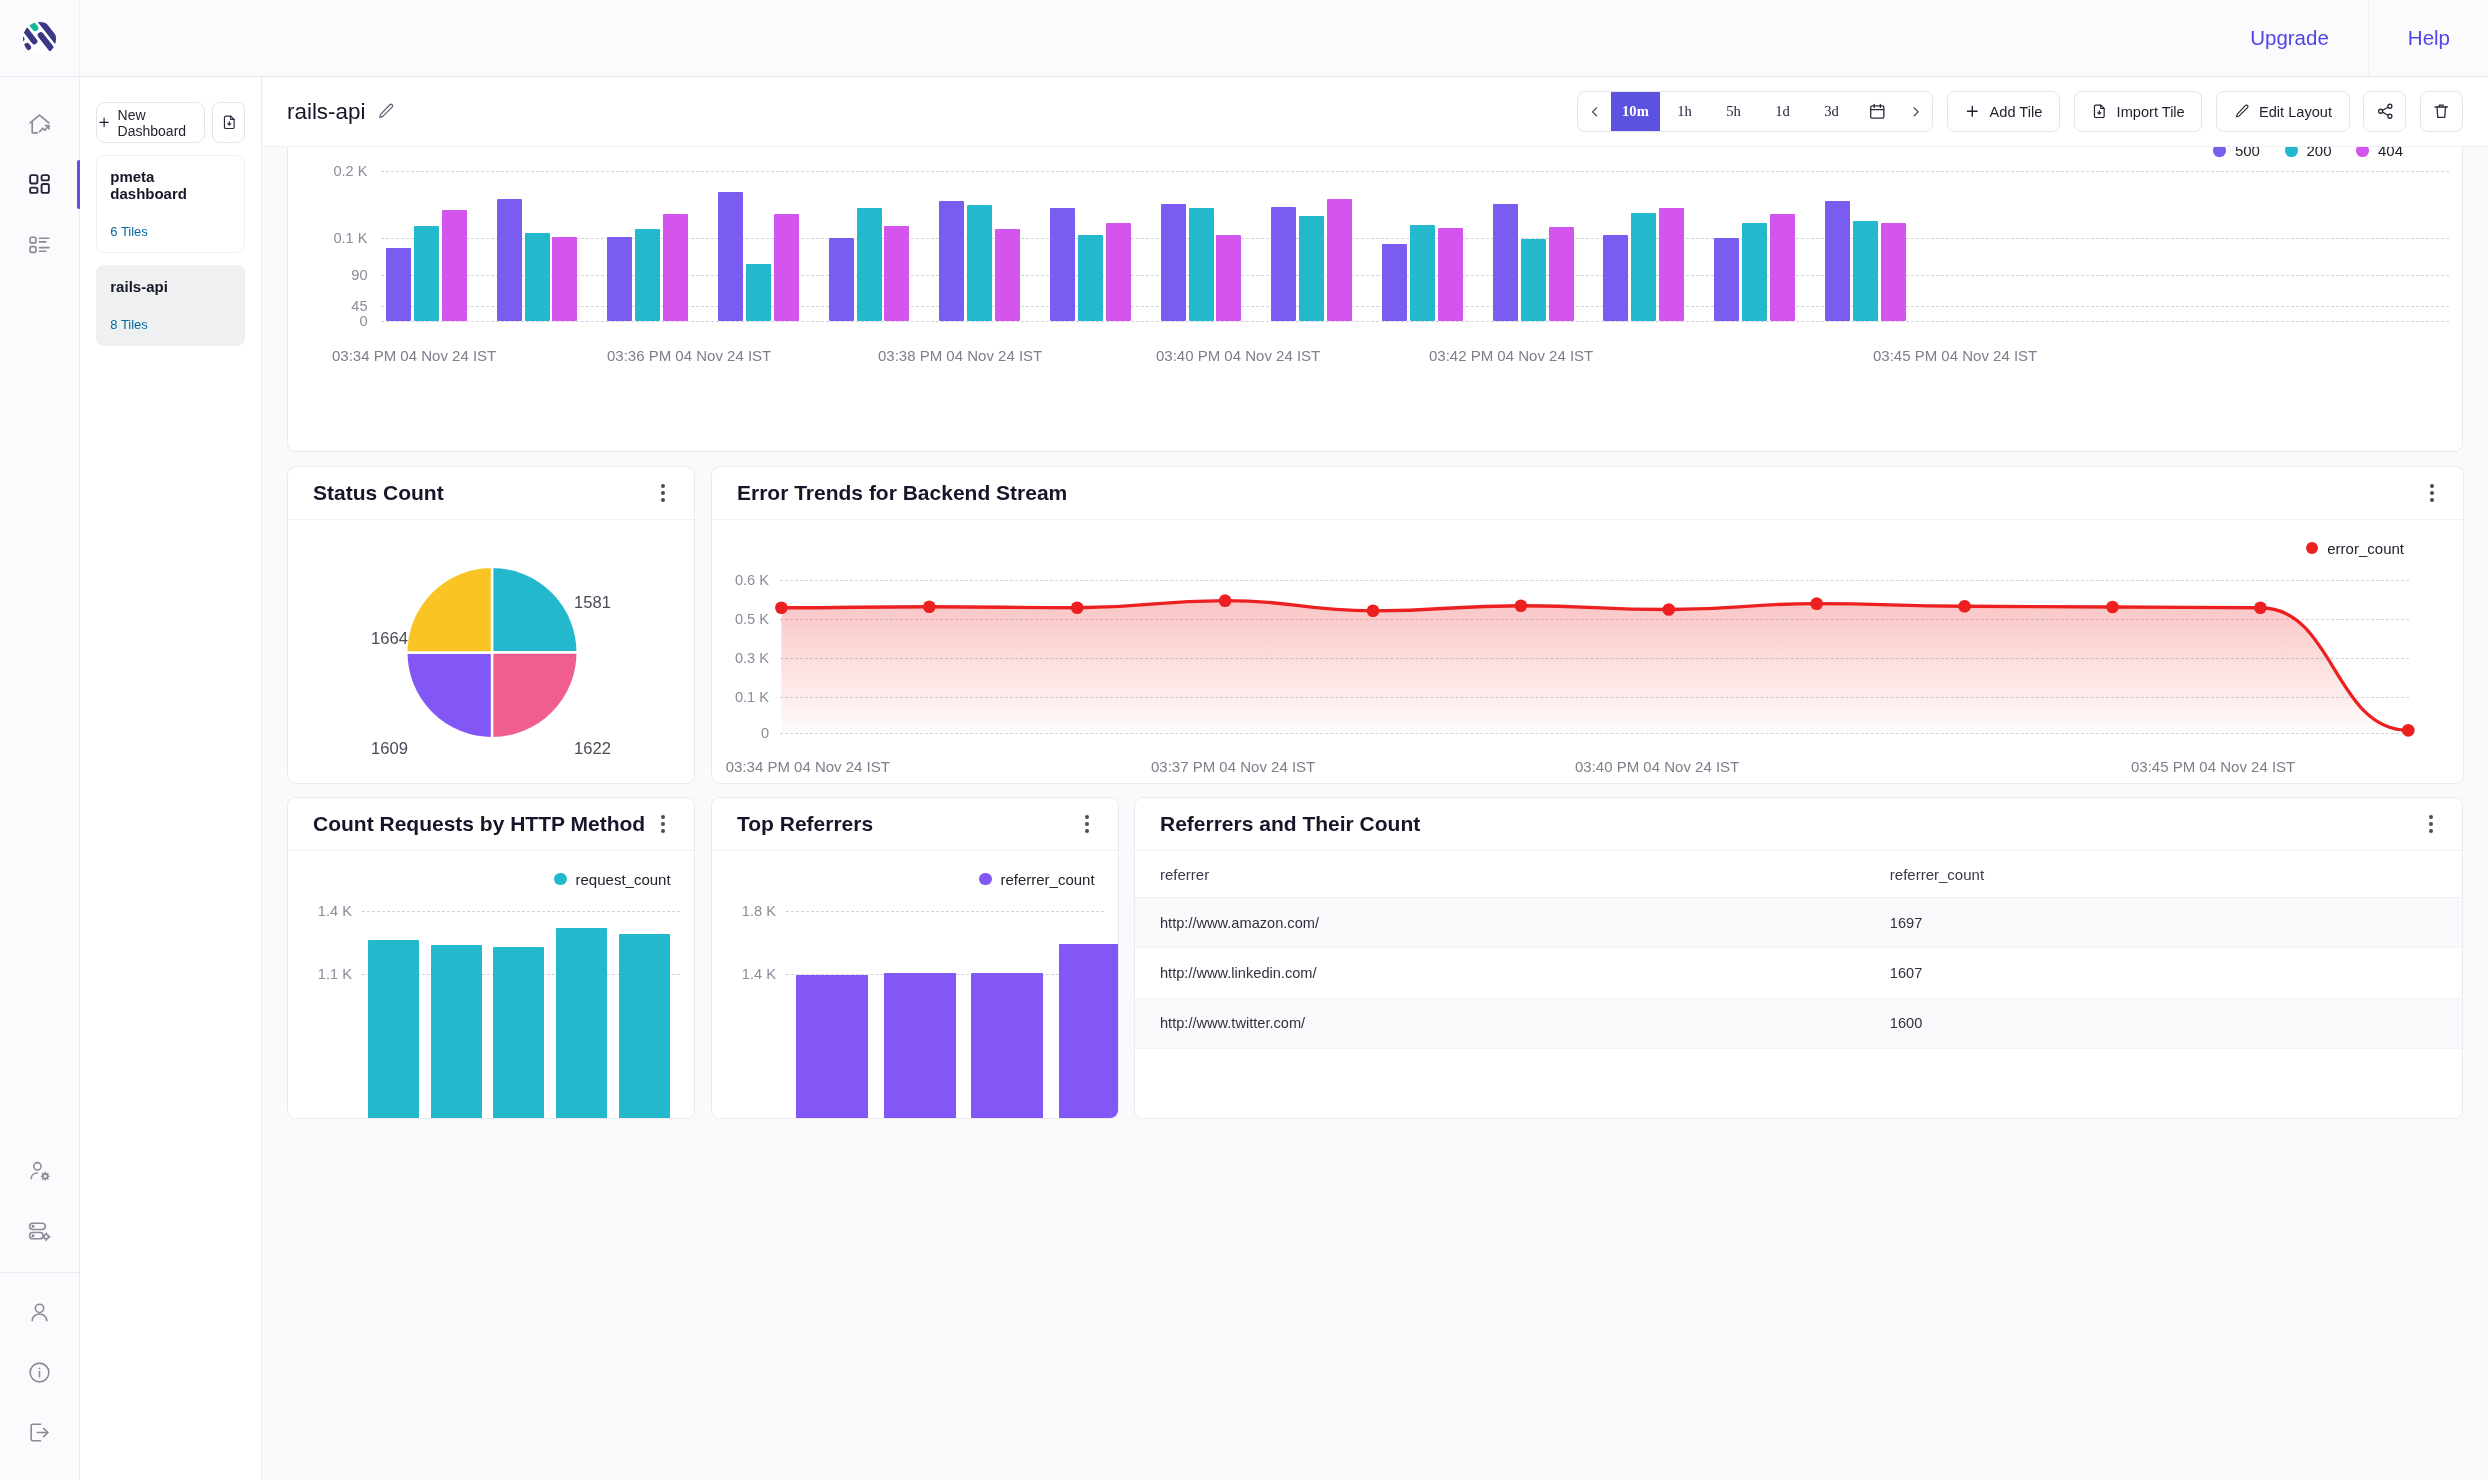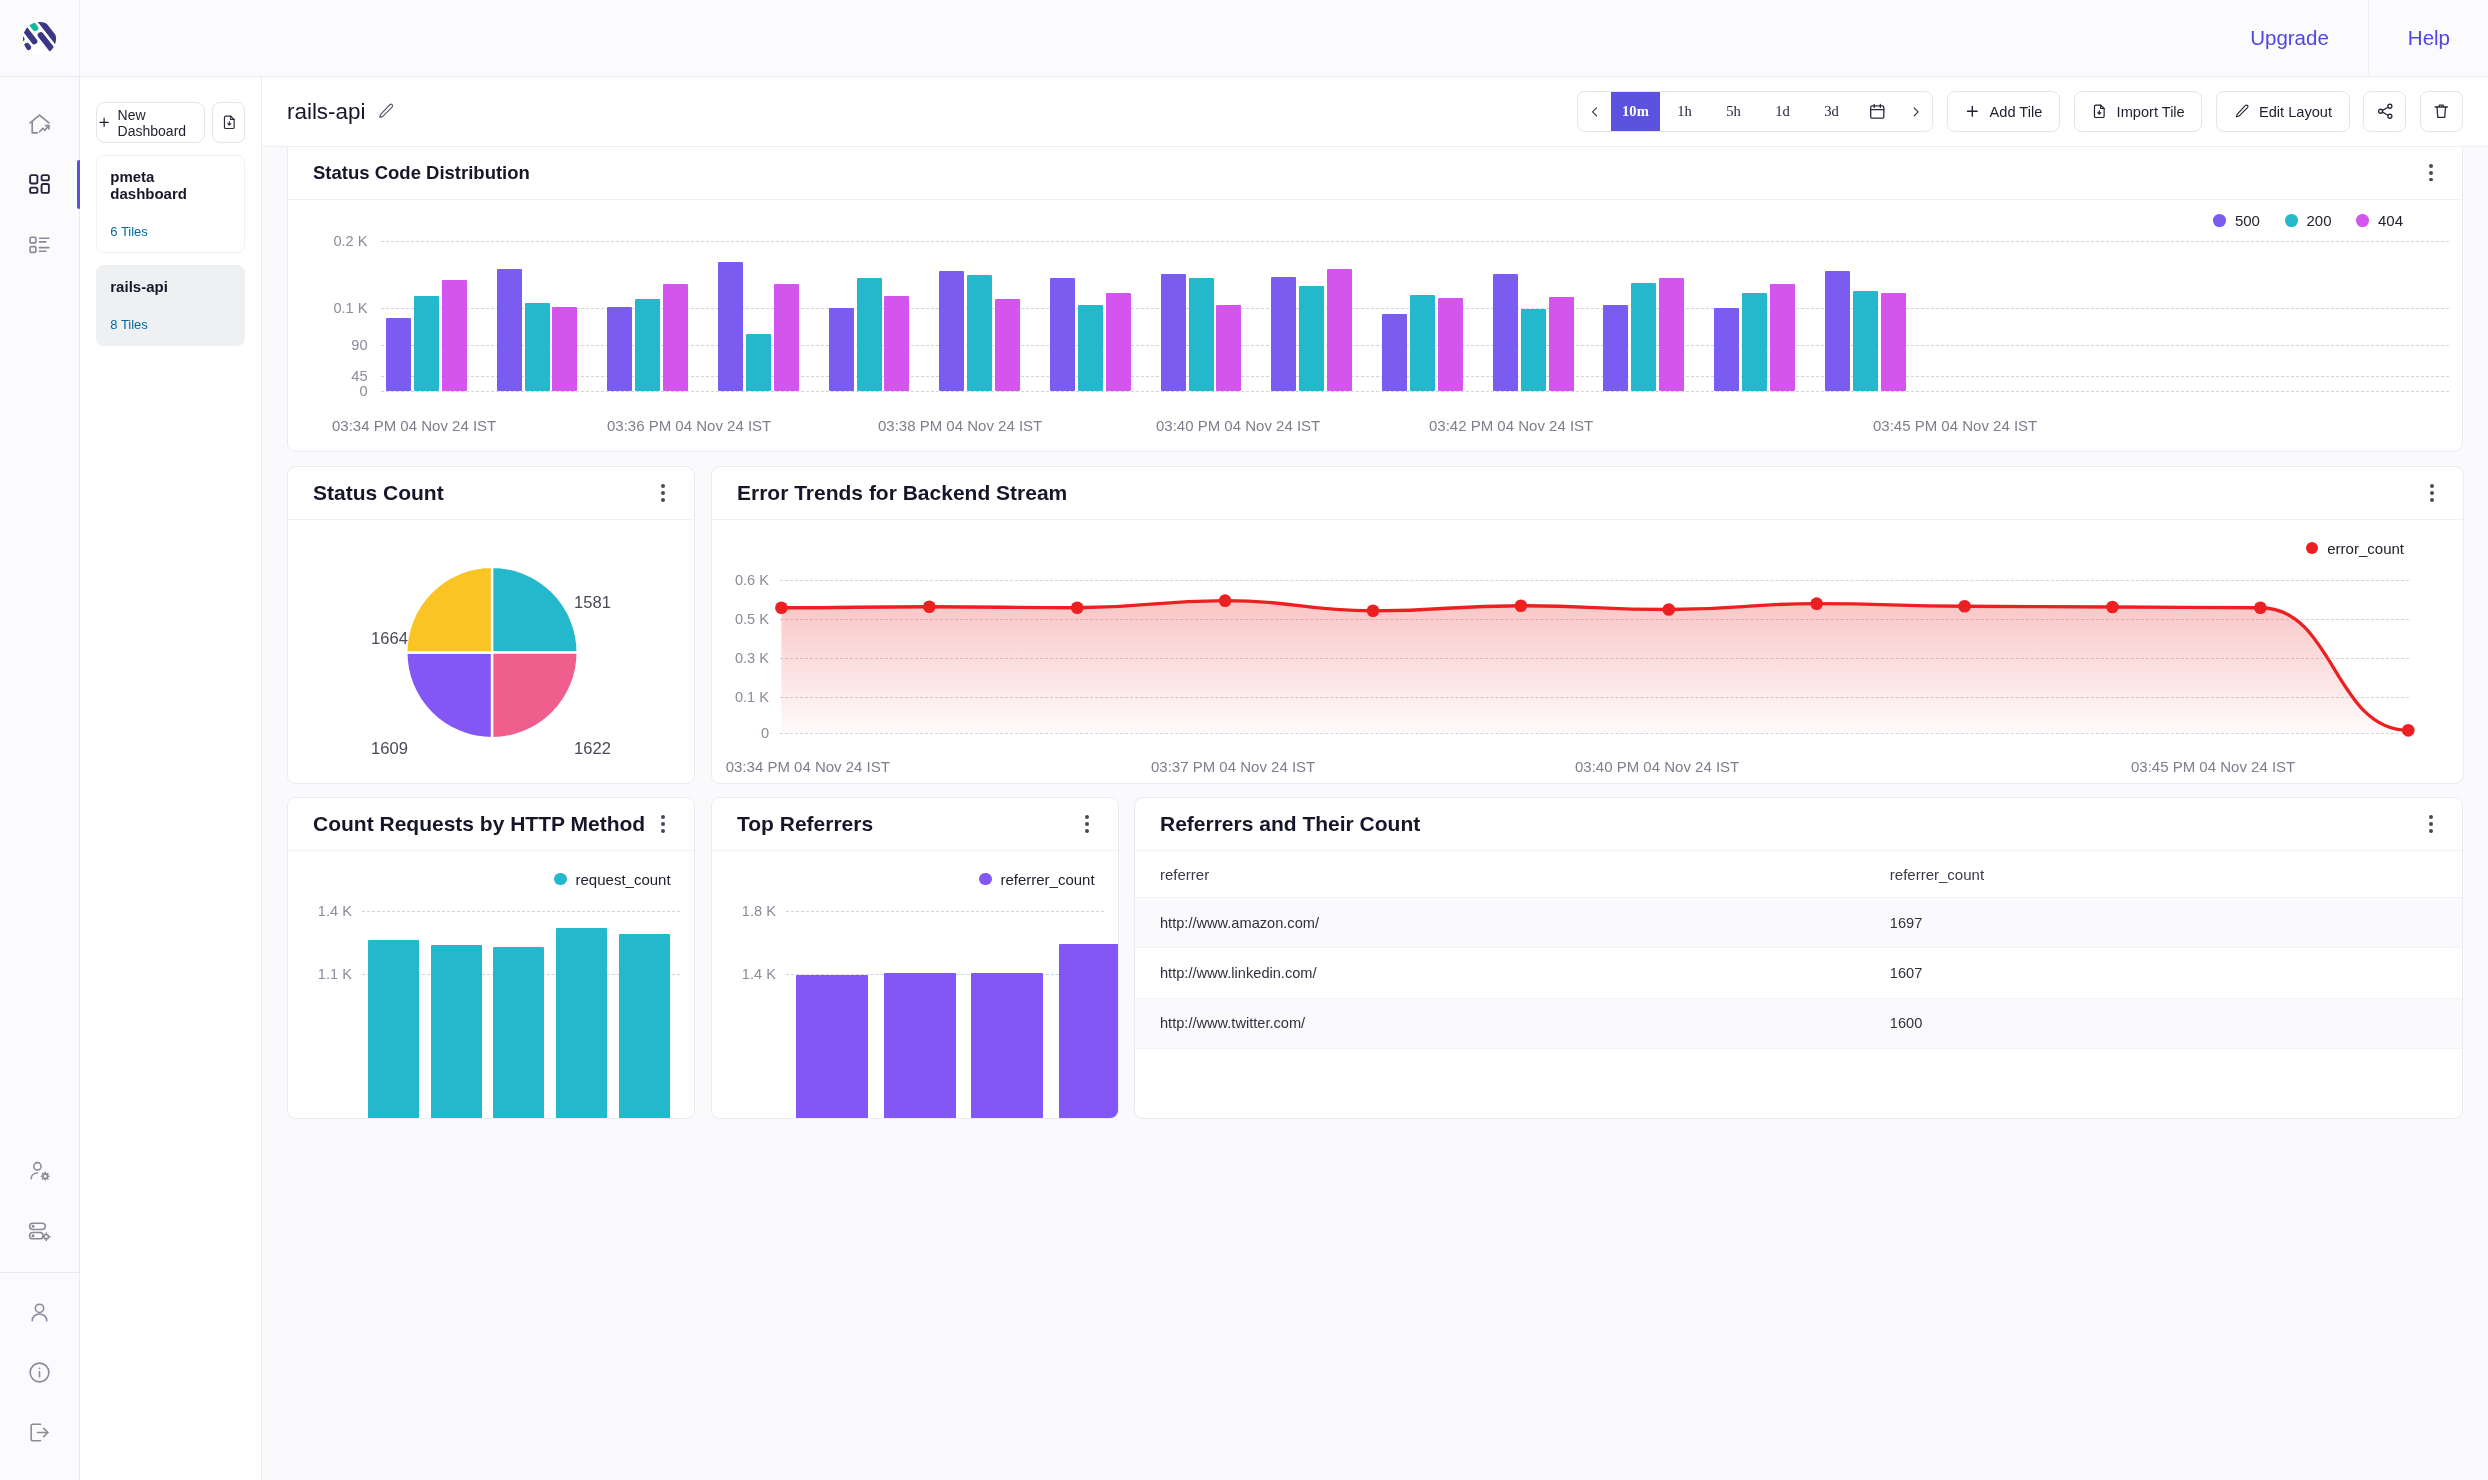--- a/index.html
+++ b/index.html
@@ -370,28 +370,20 @@
           <path d="M4 6.5h16M9.5 6.5V4h5v2.5"></path>
             <path d="M6.5 6.5 7.5 20h9l1-13.5"></path>
         </svg>
       </div>
     </div>
   </div>
 
   <div class="canvas">
 
     <div class="tile" style="left:25px; top:-17.6px; width:2176px; height:323px;">
-      <div class="tile-head" style="height:70px;">
-        <div class="tile-title" style="font-size:18.5px; margin-top:15.6px;">Status Code Distribution</div>
-        <div class="kebab" style="margin-top:15.6px;">
-            <i></i>
-            <i></i>
-            <i></i>
-          </div>
-      </div>
       <div class="tile-body" style="height:253px;">
 
         <div class="legend" style="right:59px; top:11.7px;">
           <div class="lg">
             <span class="dot" style="background:#7b5cf0"></span>
             <span>500</span>
           </div>
           <div class="lg">
             <span class="dot" style="background:#23b8cc"></span>
             <span>200</span>

